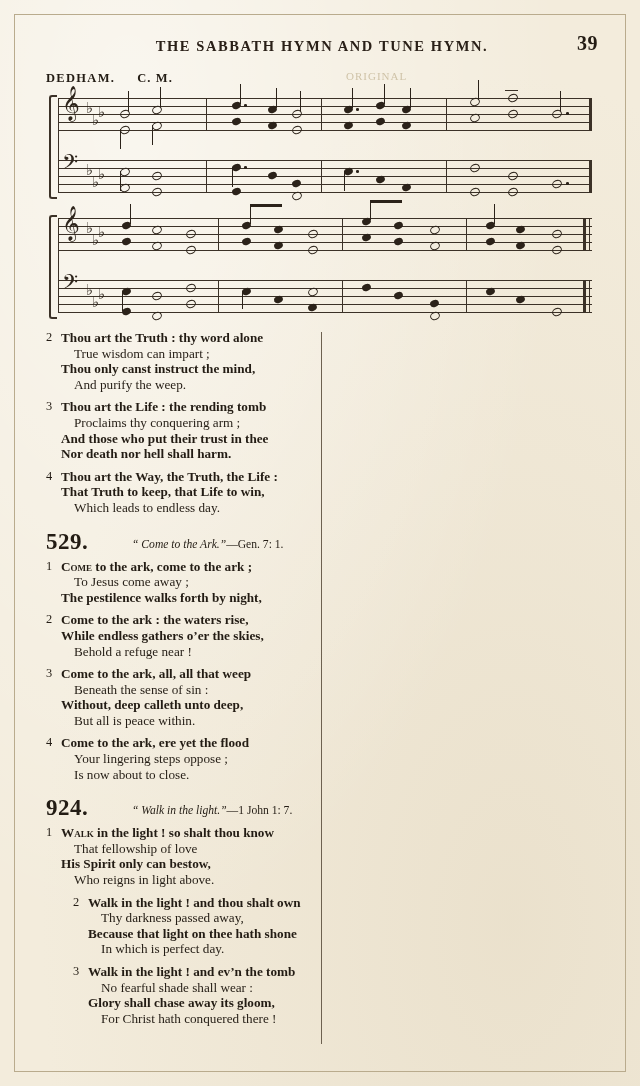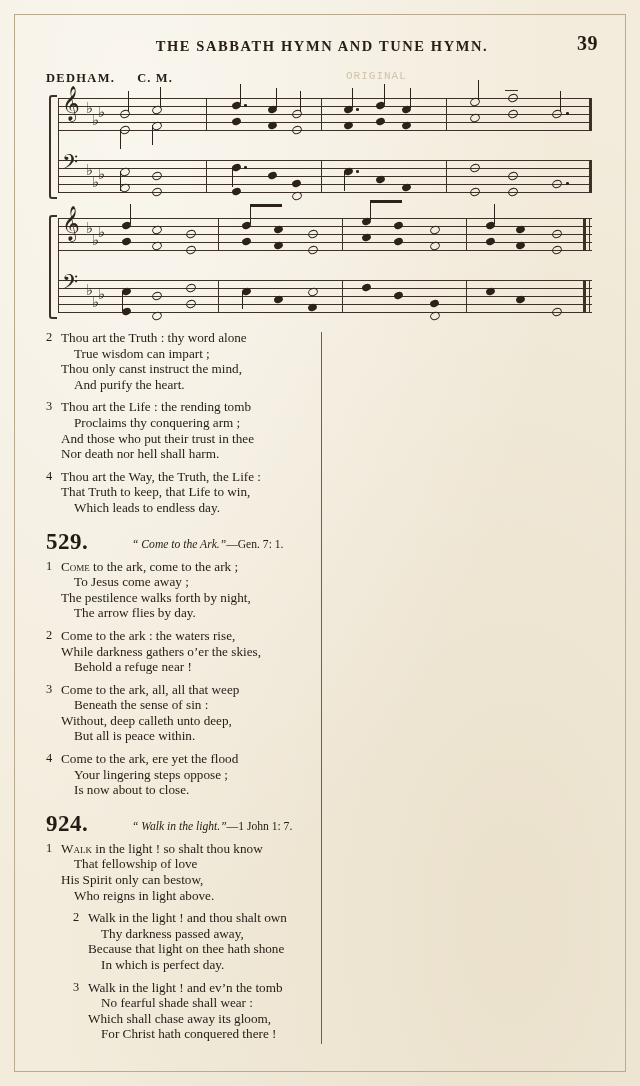--- a/index.html
+++ b/index.html
@@ -184,21 +184,21 @@
     font-size: 13.2px;
     line-height: 15.6px;
   }
   .verse .vn {
     position: absolute;
     left: 0;
     top: 0;
     font-size: 12.4px;
   }
   .verse .ind1 { display: block; padding-left: 13px; }
-  .verse .ind2 { display: block; padding-left: 0px; }
+  .verse .ind2 { display: block; padding-left: 0px; font-weight: bold; }
   .sc { font-variant: small-caps; }
 
   .hymn-head {
     margin-top: 13px;
     margin-bottom: 4px;
     position: relative;
     height: 26px;
   }
   .hymn-num {
     font-size: 23px;
@@ -211,21 +211,20 @@
     bottom: 4px;
     font-size: 11.6px;
     font-style: italic;
   }
   .hymn-sub .ref { font-style: normal; }
   .ghost {
     position: absolute;
     color: #cfc3a8;
     font-size: 11px;
     letter-spacing: 1px;
-    font-family: Liberation Mono, monospace;
   }
 </style>
 </head>
 <body>
 
 <div class="page">
   <div class="frame"></div>
 
   <div class="content">
 
@@ -462,21 +461,21 @@
       <div class="divider"></div>
 
       
       <div class="col left">
 
         <div class="verse">
           <span class="vn">2</span>
           <span class="ind2">Thou art the Truth : thy word alone</span>
           <span class="ind1">True wisdom can impart ;</span>
           <span class="ind2">Thou only canst instruct the mind,</span>
-          <span class="ind1">And purify the heart.</span>
+          <span class="ind1">And purify the weep.</span>
         </div>
 
         <div class="verse">
           <span class="vn">3</span>
           <span class="ind2">Thou art the Life : the rending tomb</span>
           <span class="ind1">Proclaims thy conquering arm ;</span>
           <span class="ind2">And those who put their trust in thee</span>
           <span class="ind2">Nor death nor hell shall harm.</span>
         </div>
 
@@ -493,27 +492,26 @@
           <span class="hymn-sub">
             <span>“ Come to the Ark.”</span><span class="ref">—Gen. 7: 1.</span>
           </span>
         </div>
 
         <div class="verse">
           <span class="vn">1</span>
           <span class="ind2"><span class="sc">Come</span> to the ark, come to the ark ;</span>
           <span class="ind1">To Jesus come away ;</span>
           <span class="ind2">The pestilence walks forth by night,</span>
-          <span class="ind1">The arrow flies by day.</span>
         </div>
 
         <div class="verse">
           <span class="vn">2</span>
           <span class="ind2">Come to the ark : the waters rise,</span>
-          <span class="ind2">While darkness gathers o’er the skies,</span>
+          <span class="ind2">While endless gathers o’er the skies,</span>
           <span class="ind1">Behold a refuge near !</span>
         </div>
 
         <div class="verse">
           <span class="vn">3</span>
           <span class="ind2">Come to the ark, all, all that weep</span>
           <span class="ind1">Beneath the sense of sin :</span>
           <span class="ind2">Without, deep calleth unto deep,</span>
           <span class="ind1">But all is peace within.</span>
         </div>
@@ -551,21 +549,21 @@
           <span class="ind2">Walk in the light ! and thou shalt own</span>
           <span class="ind1">Thy darkness passed away,</span>
           <span class="ind2">Because that light on thee hath shone</span>
           <span class="ind1">In which is perfect day.</span>
         </div>
 
         <div class="verse">
           <span class="vn">3</span>
           <span class="ind2">Walk in the light ! and ev’n the tomb</span>
           <span class="ind1">No fearful shade shall wear :</span>
-          <span class="ind2">Which shall chase away its gloom,</span>
+          <span class="ind2">Glory shall chase away its gloom,</span>
           <span class="ind1">For Christ hath conquered there !</span>
         </div>
 
         
 
         
         
 
         
 

